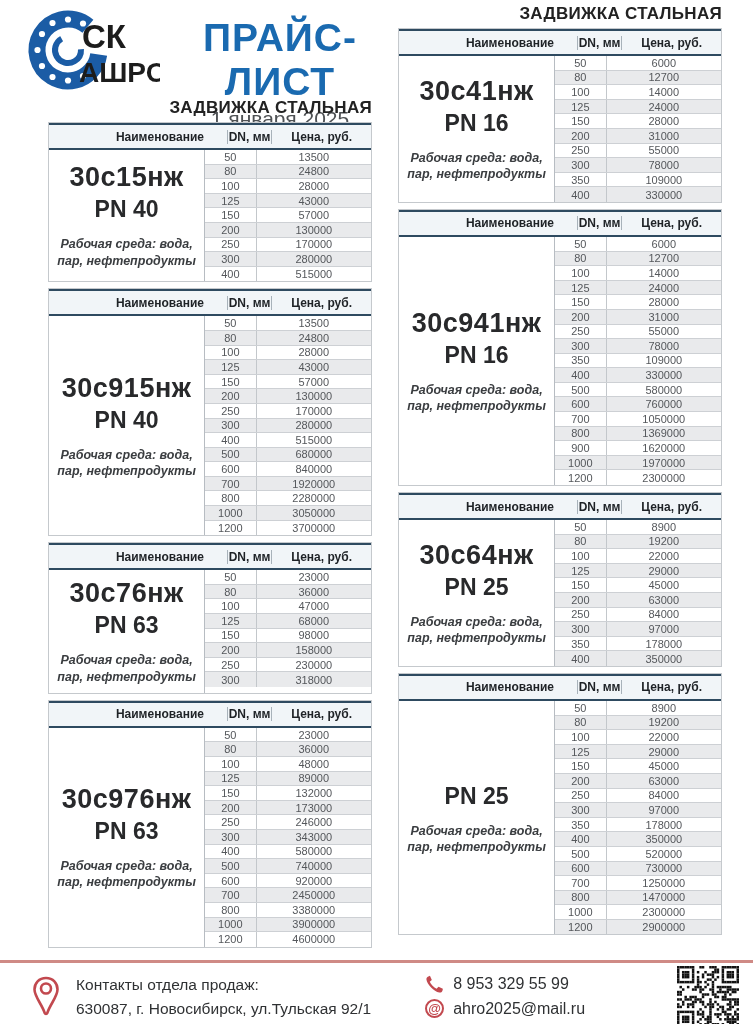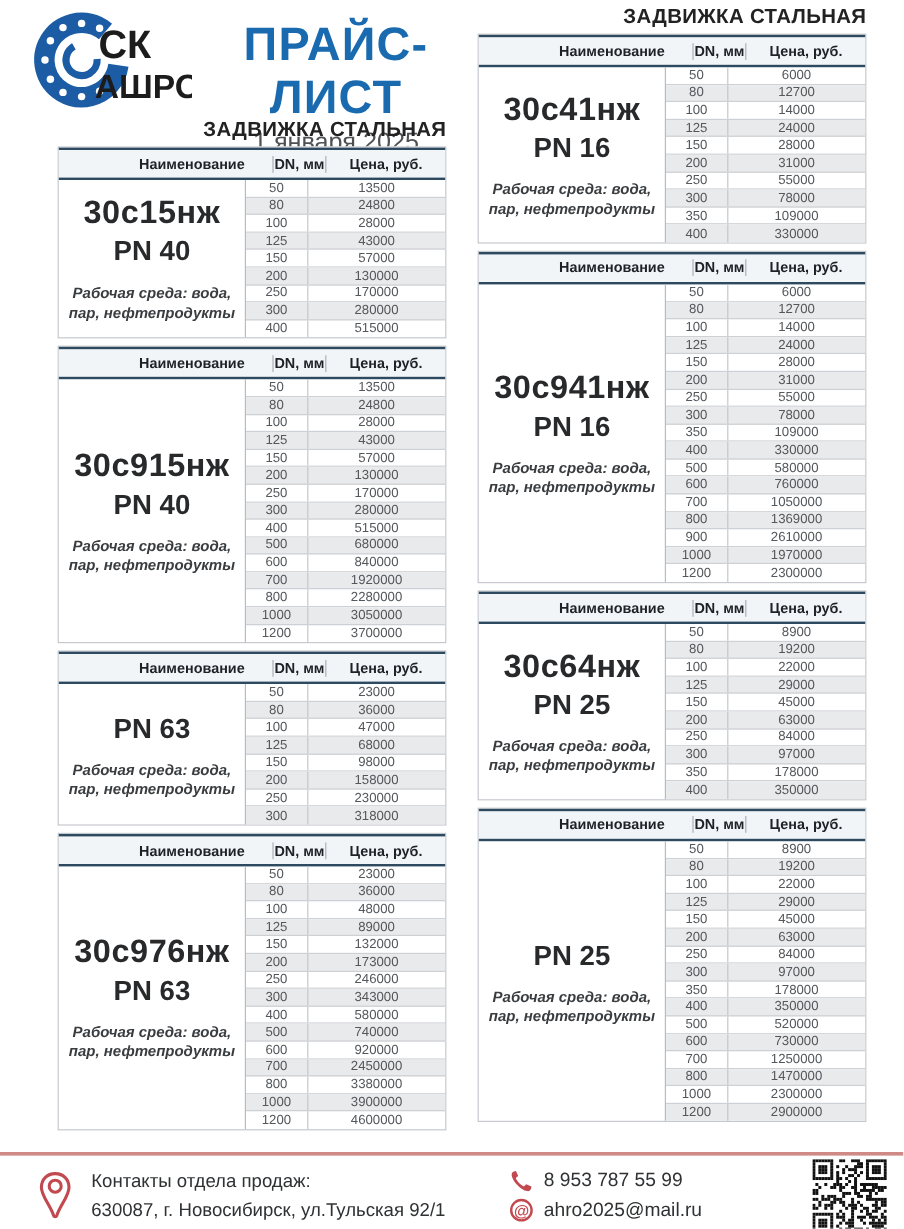--- a/index.html
+++ b/index.html
@@ -221,20 +221,21 @@
   </section>
 
   <section class="card">
     <div class="card-head">
       <div class="h-name">Наименование</div>
       <div class="h-dn">DN, мм</div>
       <div class="h-price">Цена, руб.</div>
     </div>
     <div class="card-body">
       <div class="name-panel">
+        <div class="pname">30с76нж</div>
         <div class="ppn">PN 63</div>
         <div class="pmedium">Рабочая среда: вода, пар, нефтепродукты</div>
       </div>
       <div class="rows">
             <div class="row">
               <div class="cell-dn">50</div>
               <div class="cell-price">23000</div>
             </div>
             <div class="row">
               <div class="cell-dn">80</div>
@@ -467,21 +468,21 @@
             <div class="row">
               <div class="cell-dn">700</div>
               <div class="cell-price">1050000</div>
             </div>
             <div class="row">
               <div class="cell-dn">800</div>
               <div class="cell-price">1369000</div>
             </div>
             <div class="row">
               <div class="cell-dn">900</div>
-              <div class="cell-price">2610000</div>
+              <div class="cell-price">1620000</div>
             </div>
             <div class="row">
               <div class="cell-dn">1000</div>
               <div class="cell-price">1970000</div>
             </div>
             <div class="row">
               <div class="cell-dn">1200</div>
               <div class="cell-price">2300000</div>
             </div>
           </div>
@@ -635,21 +636,21 @@
       <div class="f-lines">
         <div>Контакты отдела продаж:</div>
         <div>630087, г. Новосибирск, ул.Тульская 92/1</div>
       </div>
     </div>
     <div class="f-right">
       <div class="f-row">
         <svg width="19" height="19" viewBox="0 0 20 20">
           <path d="M4.2 1.2 C2.4 1.6 1.2 2.8 1.5 4.8 2.2 9.8 9.4 17.6 15 18.5 c2 .3 3.3-.9 3.6-2.7 l.2-1.3 -4.6-2.1 -2 2.1 c-2.9-1.3-6-4.5-7.2-7.4 l2.2-1.9 -2-4.3 z" fill="#c2494f"></path>
         </svg>
-        <span>8 953 787 55 99</span>
+        <span>8 953 329 55 99</span>
       </div>
       <div class="f-row">
         <span class="at-circle">@</span>
         <span>ahro2025@mail.ru</span>
       </div>
     </div>
     <svg id="qr-box" viewBox="0 0 25 25">
         <rect x="0" y="0" width="25" height="25" fill="#fff"></rect>
         <rect x="0" y="0" width="1" height="1" fill="#111"></rect>
         <rect x="1" y="0" width="1" height="1" fill="#111"></rect>

